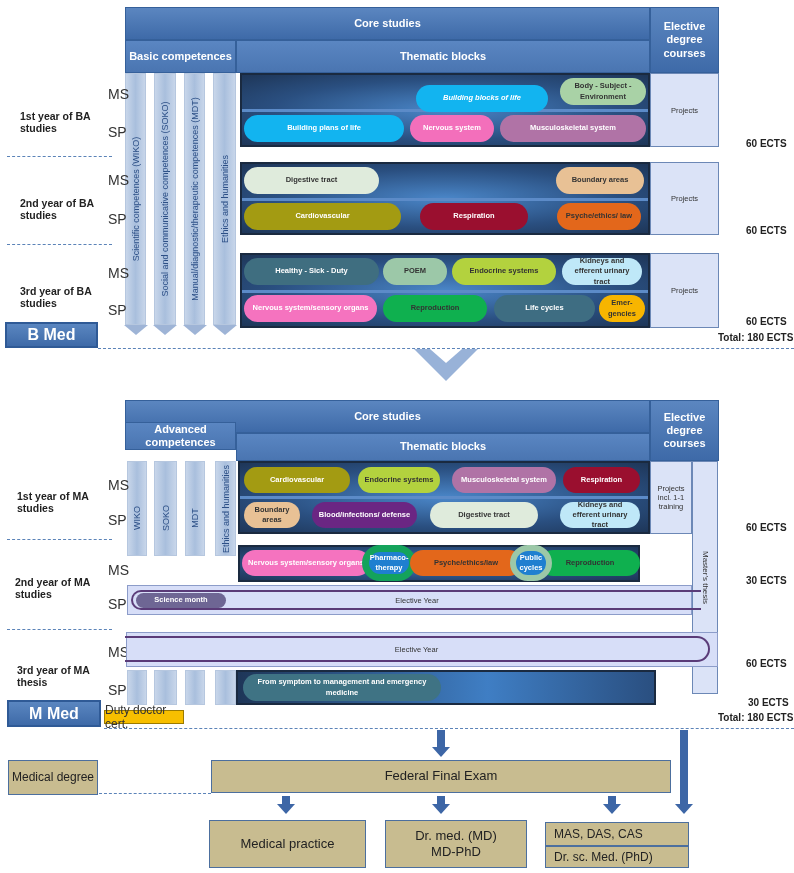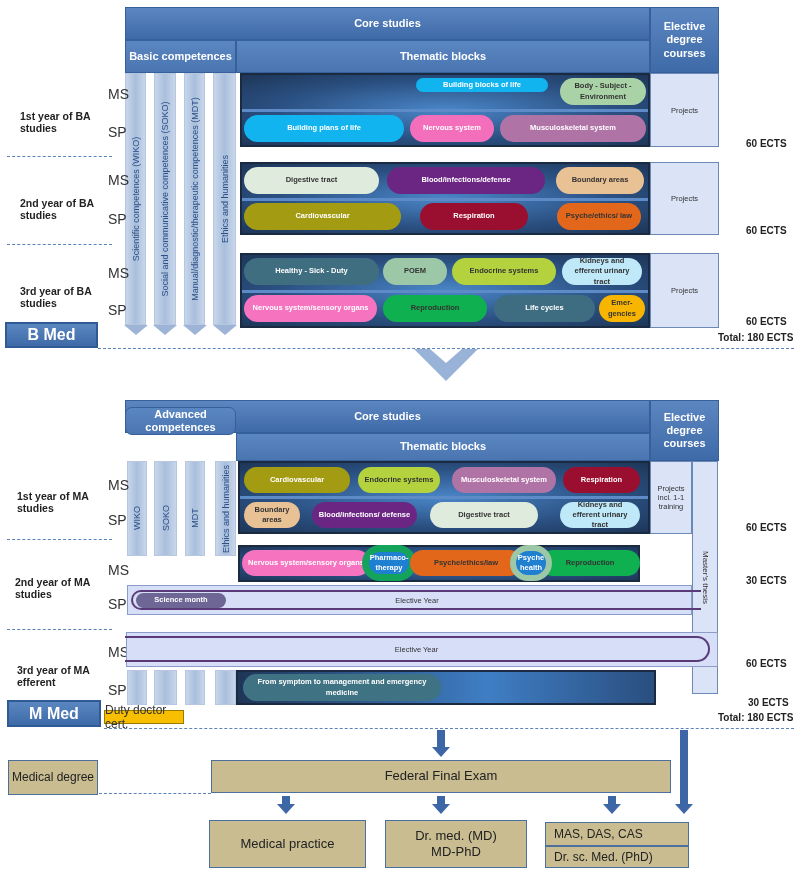--- a/index.html
+++ b/index.html
@@ -61,37 +61,36 @@
 <div class="abs chev" style="left:124px;top:325px;"></div>
 <div class="abs chev" style="left:153px;top:325px;"></div>
 <div class="abs chev" style="left:183px;top:325px;"></div>
 <div class="abs chev" style="left:213px;top:325px;"></div>
 
 <div class="abs yearlabel" style="left:20px;top:110px;width:95px;">1st year of BA studies</div>
 <div class="abs sem" style="left:108px;top:86px;">MS</div>
 <div class="abs sem" style="left:108px;top:124px;">SP</div>
 <div class="abs panel" style="left:240px;top:73px;width:410px;height:74px;">
   <div class="abs panel-sep" style="left:0;top:34px;width:406px;"></div>
-  <div class="pill" style="left:174px;top:3px;width:132px;height:14px;background:#12b4f0;">Building blocks of life</div>
+  <div class="pill" style="left:174px;top:10px;width:132px;height:27px;background:#12b4f0;font-style:italic;">Building blocks of life</div>
   <div class="pill dark" style="left:318px;top:3px;width:86px;height:27px;background:#a9d2a6;">Body - Subject - Environment</div>
   <div class="pill" style="left:2px;top:40px;width:160px;height:27px;background:#12b4f0;">Building plans of life</div>
   <div class="pill" style="left:168px;top:40px;width:84px;height:27px;background:#f36fbb;">Nervous system</div>
   <div class="pill" style="left:258px;top:40px;width:146px;height:27px;background:#b073a6;">Musculoskeletal system</div>
 </div>
 <div class="abs proj" style="left:650px;top:73px;width:69px;height:74px;">Projects</div>
 <div class="abs ects" style="left:746px;top:138px;">60 ECTS</div>
 <div class="abs dash" style="left:7px;top:156px;width:105px;"></div>
 
 <div class="abs yearlabel" style="left:20px;top:197px;width:95px;">2nd year of BA studies</div>
 <div class="abs sem" style="left:108px;top:172px;">MS</div>
 <div class="abs sem" style="left:108px;top:211px;">SP</div>
 <div class="abs panel" style="left:240px;top:162px;width:410px;height:73px;">
   <div class="abs panel-sep" style="left:0;top:34px;width:406px;"></div>
   <div class="pill dark" style="left:2px;top:3px;width:135px;height:27px;background:#dfebdc;">Digestive tract</div>
-  <div class="pill" style="left:145px;top:3px;width:158px;height:27px;background:#6b2683;">Blood/infections/defense</div>
   <div class="pill dark" style="left:314px;top:3px;width:88px;height:27px;background:#e8c195;">Boundary areas</div>
   <div class="pill" style="left:2px;top:39px;width:157px;height:27px;background:#a39b12;">Cardiovascular</div>
   <div class="pill" style="left:178px;top:39px;width:108px;height:27px;background:#9a0f2f;">Respiration</div>
   <div class="pill dark" style="left:315px;top:39px;width:84px;height:27px;background:#e3671b;">Psyche/ethics/ law</div>
 </div>
 <div class="abs proj" style="left:650px;top:162px;width:69px;height:73px;">Projects</div>
 <div class="abs ects" style="left:746px;top:225px;">60 ECTS</div>
 <div class="abs dash" style="left:7px;top:244px;width:105px;"></div>
 
 <div class="abs yearlabel" style="left:20px;top:285px;width:95px;">3rd year of BA studies</div>
@@ -111,21 +110,21 @@
 <div class="abs proj" style="left:650px;top:253px;width:69px;height:75px;">Projects</div>
 <div class="abs ects" style="left:746px;top:316px;">60 ECTS</div>
 <div class="abs ects" style="left:718px;top:332px;">Total: 180 ECTS</div>
 <div class="abs med" style="left:5px;top:322px;width:93px;height:26px;">B Med</div>
 <div class="abs dash" style="left:98px;top:348px;width:696px;"></div>
 
 <div class="abs" style="left:414px;top:349px;width:0;height:0;border-left:32px solid transparent;border-right:32px solid transparent;border-top:32px solid #98b2d8;"></div>
 <div class="abs" style="left:430px;top:349px;width:0;height:0;border-left:16px solid transparent;border-right:16px solid transparent;border-top:14px solid #fff;"></div>
 
 <div class="abs hdr" style="left:125px;top:400px;width:525px;height:33px;">Core studies</div>
-<div class="abs hdr hdr-sub" style="left:125px;top:407px;width:111px;height:28px;border-radius:7px;">Advanced competences</div>
+<div class="abs hdr hdr-sub" style="left:125px;top:422px;width:111px;height:28px;">Advanced competences</div>
 <div class="abs hdr hdr-sub" style="left:236px;top:433px;width:414px;height:28px;">Thematic blocks</div>
 <div class="abs hdr" style="left:650px;top:400px;width:69px;height:61px;">Elective degree courses</div>
 
 <div class="abs col" style="left:127px;top:461px;width:20px;height:95px;">
     <span class="col-text" style="top:60%;">WIKO</span>
   </div>
 <div class="abs col" style="left:154px;top:461px;width:23px;height:95px;">
     <span class="col-text" style="top:60%;">SOKO</span>
   </div>
 <div class="abs col" style="left:185px;top:461px;width:20px;height:95px;">
@@ -161,30 +160,30 @@
 <div class="abs dash" style="left:7px;top:539px;width:105px;"></div>
 
 <div class="abs yearlabel" style="left:15px;top:576px;width:95px;">2nd year of MA studies</div>
 <div class="abs sem" style="left:108px;top:562px;">MS</div>
 <div class="abs sem" style="left:108px;top:596px;">SP</div>
 <div class="abs panel" style="left:238px;top:545px;width:402px;height:37px;">
   <div class="pill" style="left:2px;top:3px;width:128px;height:26px;background:#f573bf;">Nervous system/sensory organs</div>
   <div class="pill" style="left:122px;top:-2px;width:54px;height:36px;background:#1f7fd0;border:7px solid #14a35b;border-radius:20px;">Pharmaco- therapy</div>
   <div class="pill dark" style="left:170px;top:3px;width:112px;height:26px;background:#e3671b;">Psyche/ethics/law</div>
   <div class="pill dark" style="left:300px;top:3px;width:100px;height:26px;background:#0fb04f;">Reproduction</div>
-  <div class="pill" style="left:270px;top:-2px;width:42px;height:36px;background:#1f7fd0;border:6px solid #9cc8a8;border-radius:20px;">Psyche health</div>
+  <div class="pill" style="left:270px;top:-2px;width:42px;height:36px;background:#1f7fd0;border:6px solid #9cc8a8;border-radius:20px;">Public cycles</div>
 </div>
 <div class="abs ects" style="left:746px;top:575px;">30 ECTS</div>
 <div class="abs elective" style="left:127px;top:585px;width:565px;height:30px;">
   <div class="abs elective-inner" style="left:3px;top:4px;width:570px;height:20px;border-right:none;border-radius:14px 0 0 14px;">Elective Year</div>
   <div class="pill" style="left:8px;top:7px;width:90px;height:15px;background:#6e6694;">Science month</div>
 </div>
 <div class="abs dash" style="left:7px;top:629px;width:105px;"></div>
 
-<div class="abs yearlabel" style="left:17px;top:664px;width:95px;">3rd year of MA efferent</div>
+<div class="abs yearlabel" style="left:17px;top:664px;width:95px;">3rd year of MA thesis</div>
 <div class="abs sem" style="left:108px;top:644px;">MS</div>
 <div class="abs sem" style="left:108px;top:682px;">SP</div>
 <div class="abs elective" style="left:126px;top:632px;width:592px;height:35px;">
   <div class="abs elective-inner" style="left:-2px;top:3px;width:585px;height:26px;border-left:none;border-radius:0 14px 14px 0;">Elective Year</div>
 </div>
 <div class="abs panel" style="left:236px;top:670px;width:420px;height:35px;background:linear-gradient(90deg,#1e3658,#3f7ec4 60%,#2a4f80);">
   <div class="pill" style="left:5px;top:2px;width:198px;height:27px;background:#3f7384;">From symptom to management and emergency medicine</div>
 </div>
 <div class="abs ects" style="left:746px;top:658px;">60 ECTS</div>
 <div class="abs ects" style="left:748px;top:697px;">30 ECTS</div>

